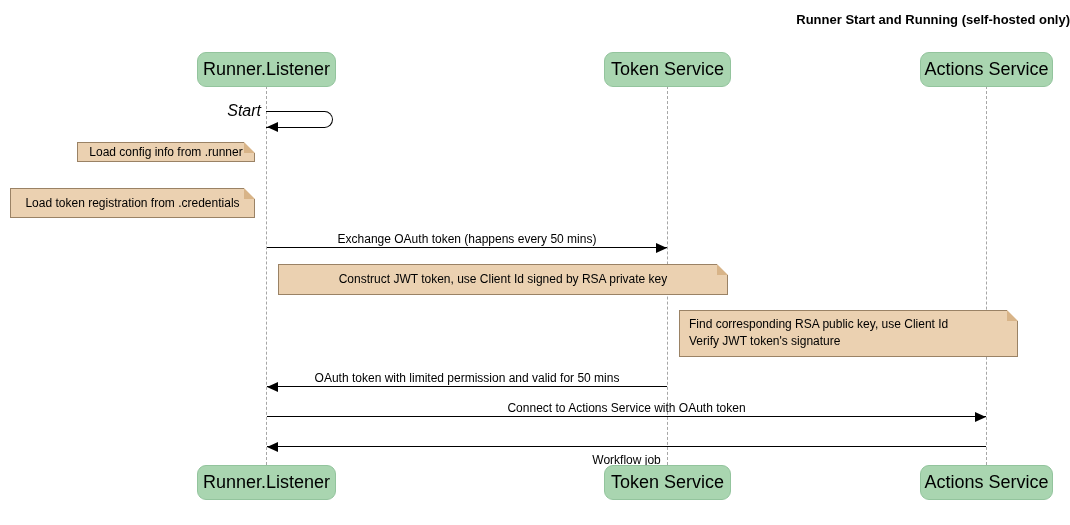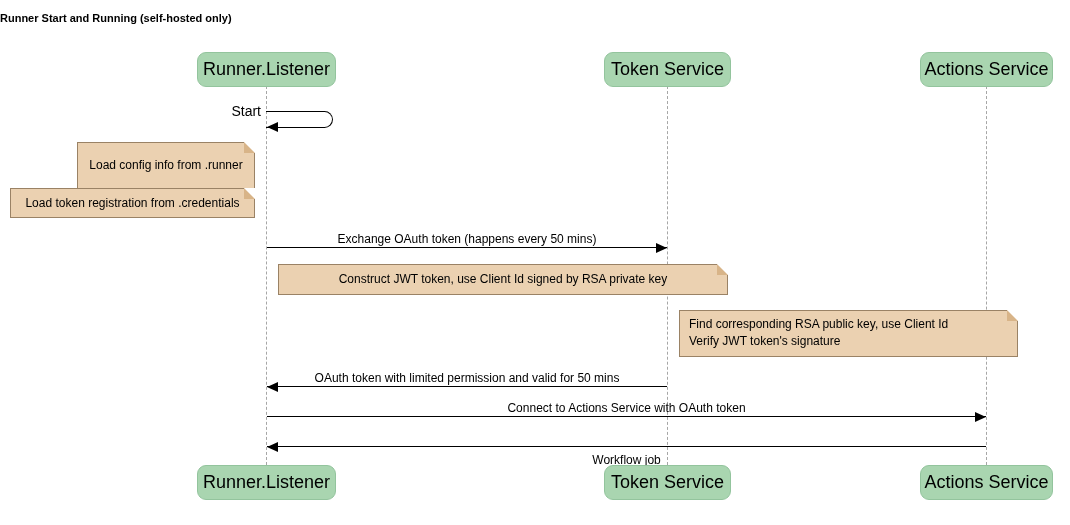--- a/index.html
+++ b/index.html
@@ -8,22 +8,22 @@
     width: 1070px;
     height: 525px;
     background: #ffffff;
     font-family: "Liberation Sans", sans-serif;
     color: #000000;
     overflow: hidden;
   }
   .title {
     position: absolute;
     top: 12px; left: 0; width: 100%;
-    text-align: left;
-    font-size: 11px;
+    text-align: right;
+    font-size: 13px;
     font-weight: bold;
   }
   .lifeline {
     position: absolute;
     top: 86px;
     height: 379px;
     width: 0;
     border-left: 1px dashed var(--lifeline, #a6a6a6);
   }
   .participant {
@@ -66,24 +66,25 @@
   }
   .self-loop {
     position: absolute;
     box-sizing: border-box;
     border: 1.5px solid var(--arrow, #000000);
     border-left: none;
     border-radius: 0 10px 10px 0;
   }
   .self-label {
     position: absolute;
-    font-size: 14px;
+    font-size: 16px;
     line-height: 14px;
     text-align: right;
     white-space: nowrap;
+    font-style: italic;
   }
   .note {
     position: absolute;
     box-sizing: border-box;
     background: var(--note-fill, #ebd1b1);
     border: 1px solid var(--note-border, #9a8265);
     font-size: 12px;
     line-height: 17px;
   }
   .note.single {
@@ -124,21 +125,21 @@
   <div class="participant" style="left:920px; top:52px; width:133px;">
     <span>Actions Service</span>
   </div>
 
   <div>
     <div class="self-label" style="left:160px; top:104px; width:101px;">Start</div>
     <div class="self-loop" style="left:266px; top:111px; width:67px; height:17px;"></div>
     <div class="arrow-left" style="left:267px; top:122px;"></div>
   </div>
 
-  <div class="note single" style="left:77px; top:142px; width:178px; height:47px;">
+  <div class="note single" style="left:77px; top:142px; width:178px; height:20px;">
     <span class="note-line">Load config info from .runner</span>
   </div>
 
   <div class="note single" style="left:10px; top:188px; width:245px; height:30px;text-align:center;">
     <span class="note-line">Load token registration from .credentials</span>
   </div>
 
   <div>
     <div class="msg-label" style="left:266px; top:232px; width:402px;">Exchange OAuth token (happens every 50 mins)</div>
     <div class="msg-line" style="left:267px; top:247px; width:400px;"></div>

